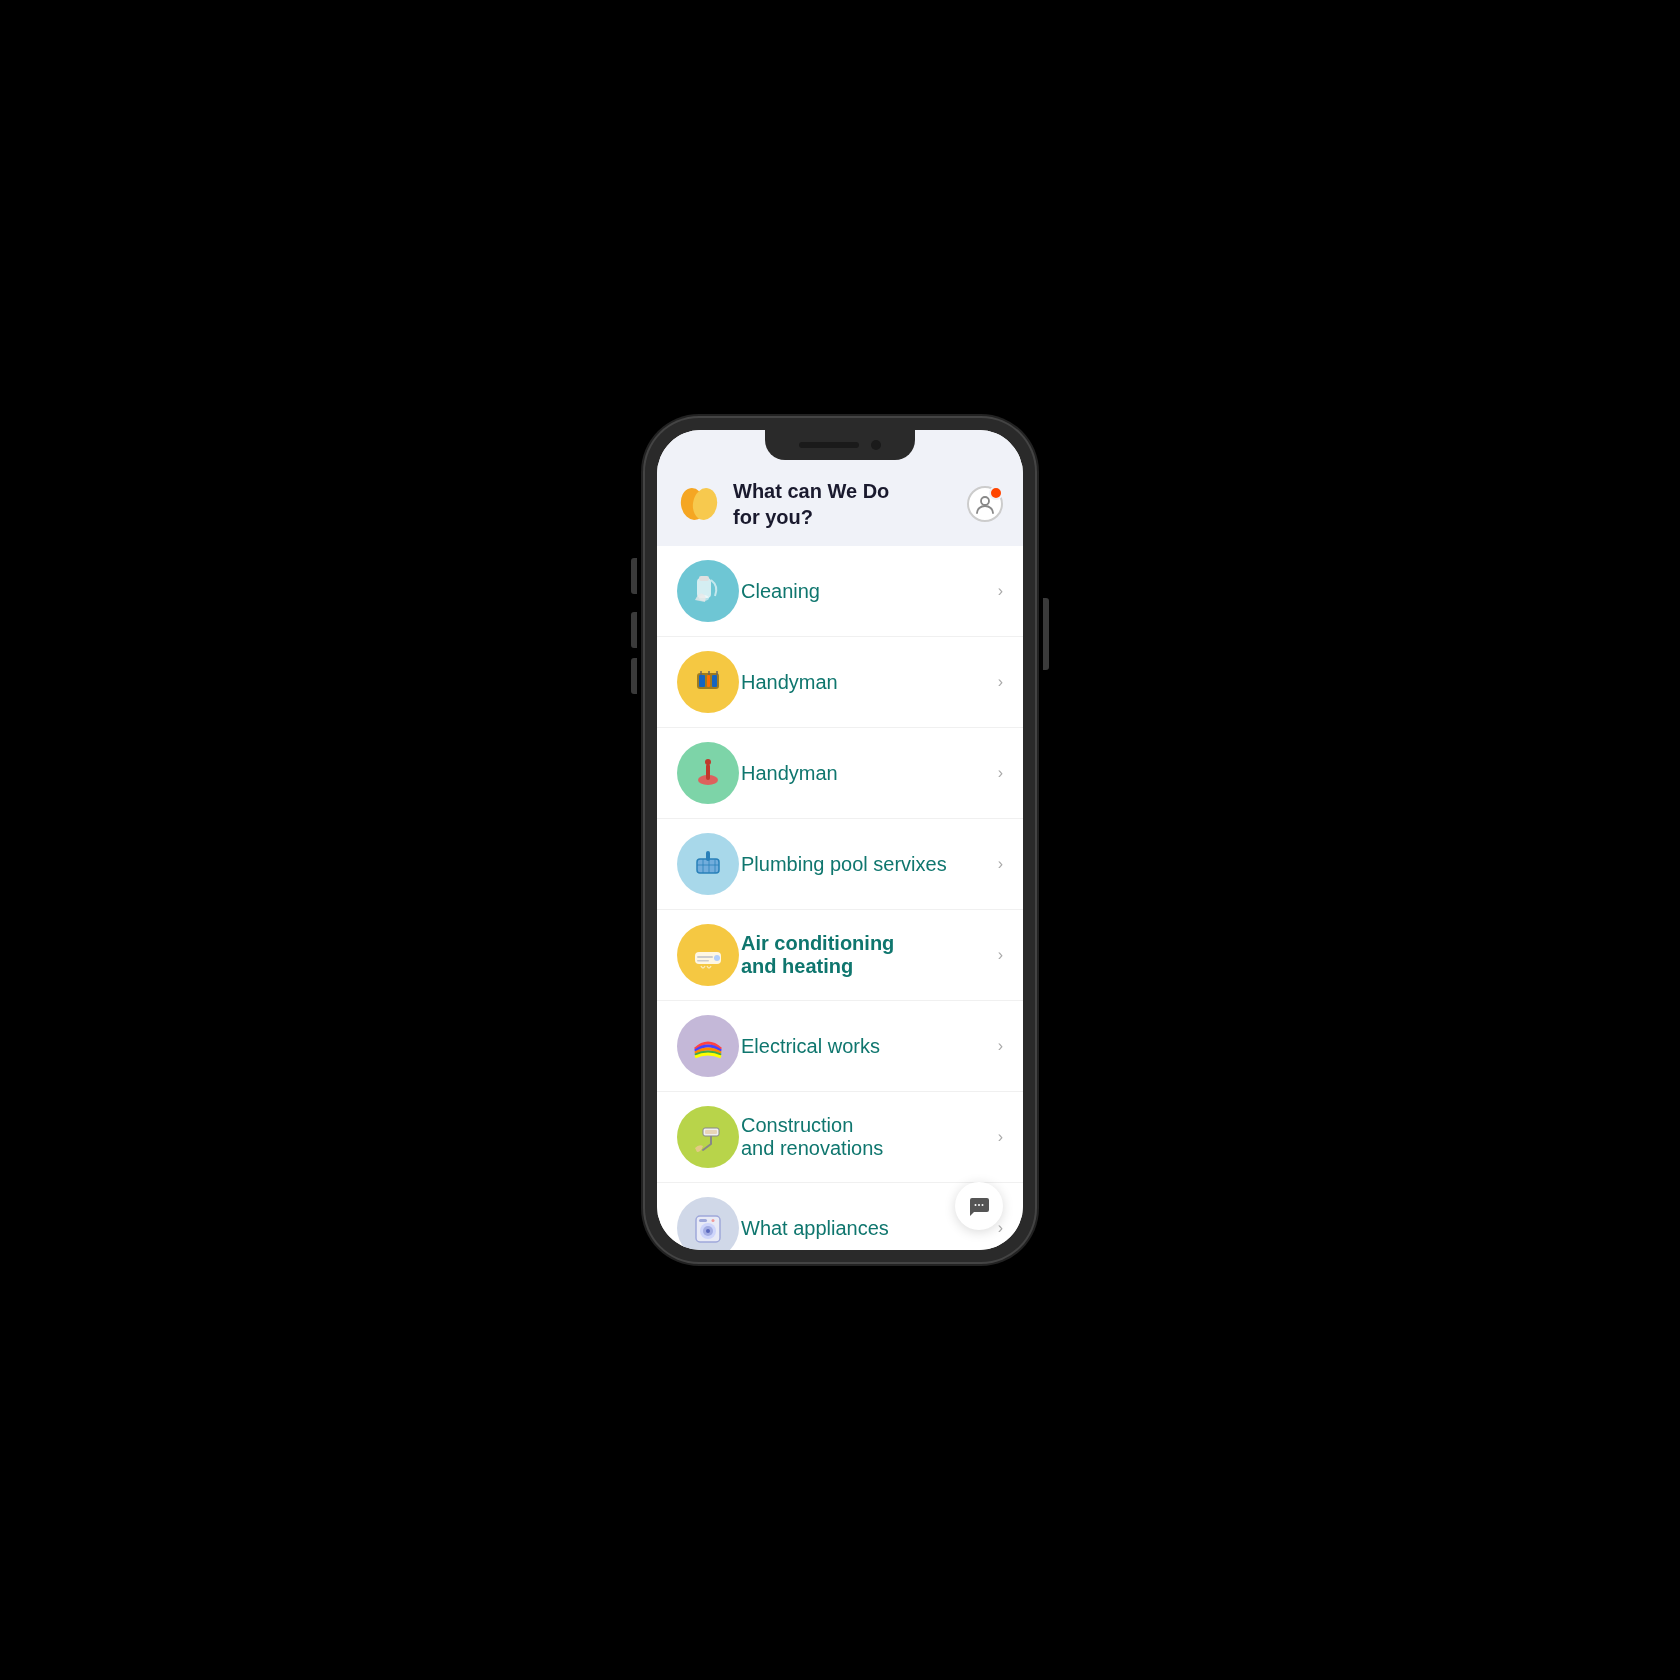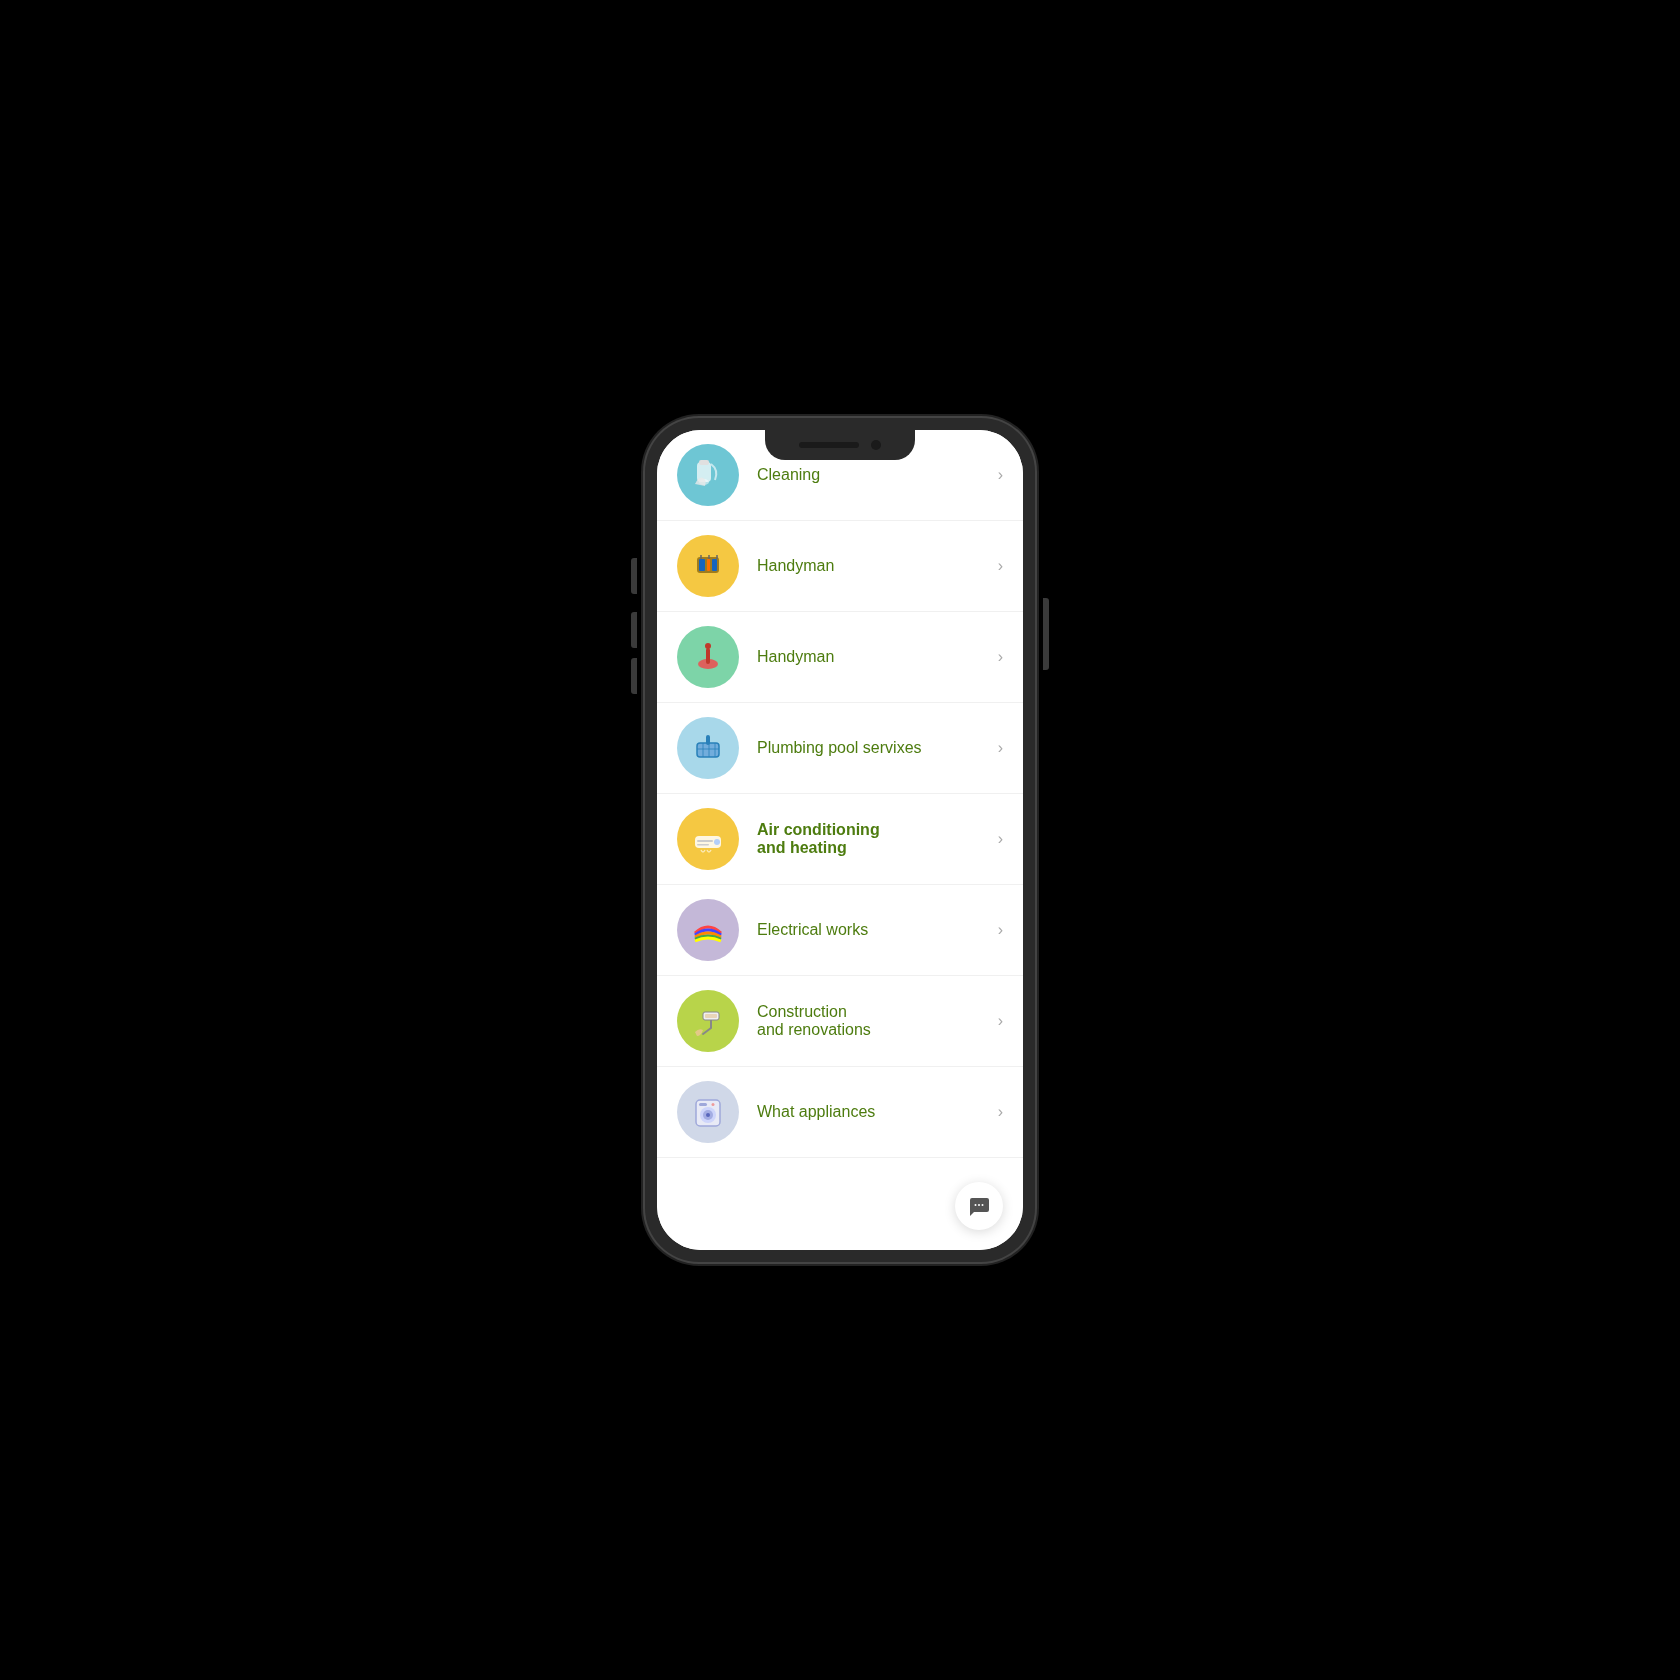--- a/index.html
+++ b/index.html
@@ -183,23 +183,23 @@
     .service-icon.handyman { background: #f5c842; }
     .service-icon.plumbing { background: #7dd4a8; }
     .service-icon.swimming { background: #a8d8ea; }
     .service-icon.aircon { background: #f5c842; }
     .service-icon.electrical { background: #c4b8d8; }
     .service-icon.construction { background: #b8d44a; }
     .service-icon.appliances { background: #d0d8e8; }
 
     .service-label {
       flex: 1;
-      margin-left: 18px;
-      font-size: 16px;
-      color: #4d7c0f;
+      margin-left: 2px;
+      font-size: 20px;
+      color: #0f766e;
     }
 
     .service-label.bold {
       font-weight: 700;
     }
 
     .chevron {
       color: #aaa;
       font-size: 16px;
       flex-shrink: 0;
@@ -232,20 +232,44 @@
 <body>
 
 <div class="phone-outer">
   <div class="phone-inner">
 
     <div class="notch">
       <div class="notch-speaker"></div>
       <div class="notch-camera"></div>
     </div>
 
+    <div class="app-header">
+      <div class="header-left">
+
+        <div class="logo">
+          <svg width="44" height="44" viewBox="0 0 44 44" fill="none" xmlns="http://www.w3.org/2000/svg">
+
+            <ellipse cx="16" cy="22" rx="12" ry="16" fill="#F5A623" transform="rotate(-10 16 22)"></ellipse>
+            <ellipse cx="28" cy="22" rx="12" ry="16" fill="#F7C94E" transform="rotate(10 28 22)"></ellipse>
+          </svg>
+        </div>
+        <div>
+          <div class="header-title">
+            <span>What can We Do</span><br>
+            <span>for you?</span>
+          </div>
+        </div>
+      </div>
+      <button class="avatar-btn">
+        <svg width="22" height="22" viewBox="0 0 22 22" fill="none">
+          <circle cx="11" cy="8" r="4" stroke="#888" stroke-width="1.8" fill="none"></circle>
+          <path d="M3 20c0-4 3.6-7 8-7s8 3 8 7" stroke="#888" stroke-width="1.8" fill="none" stroke-linecap="round"></path>
+        </svg>
+      </button>
+    </div>
 
     <div class="content">
 
       <div class="service-item">
         <div class="service-icon cleaning">
           <svg width="38" height="38" viewBox="0 0 38 38" fill="none">
             <rect x="8" y="6" width="14" height="20" rx="4" fill="#fff" opacity="0.7"></rect>
             <rect x="10" y="4" width="10" height="5" rx="2" fill="#e0e0e0"></rect>
             <ellipse cx="15" cy="26" rx="5" ry="3" fill="#fff" opacity="0.5"></ellipse>
             <path d="M22 8 Q30 14 26 24" stroke="#fff" stroke-width="2" fill="none" opacity="0.6"></path>

